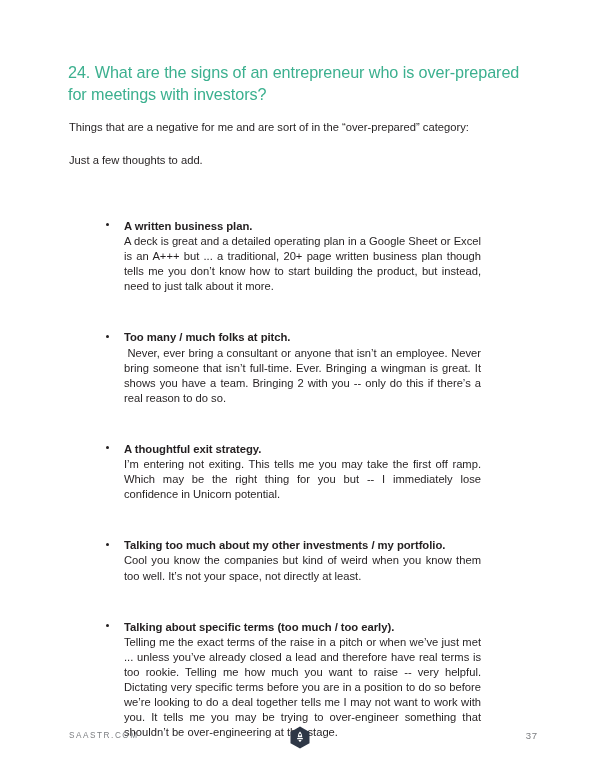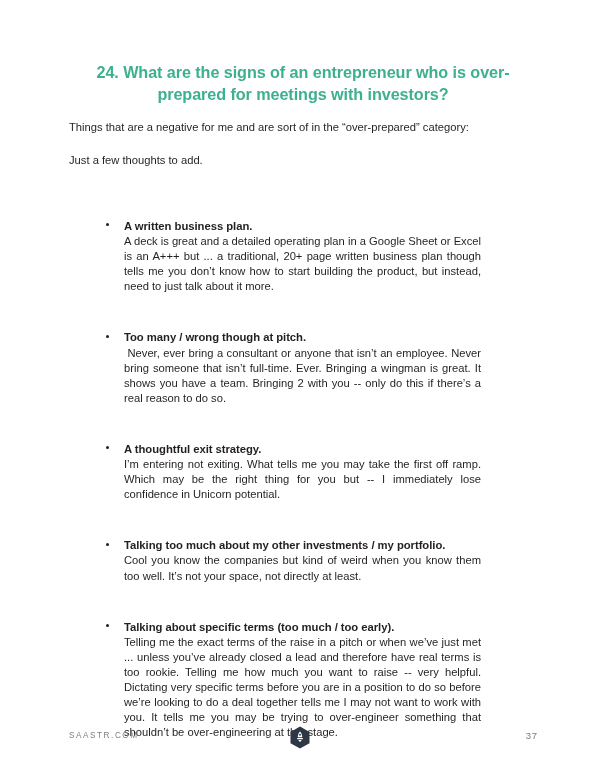--- a/index.html
+++ b/index.html
@@ -23,25 +23,24 @@
   }
 
   
   .doc-heading {
     position: absolute;
     left: 68px;
     top: 62px;
     width: 470px;
     font-size: 16.2px;
     line-height: 21.5px;
-    font-weight: bold;
+    font-weight: normal;
     color: #3cb08f;
     letter-spacing: -0.08px;
     margin: 0;
-    text-align: center;
   }
 
   
   .intro-block {
     position: absolute;
     left: 69px;
     top: 120px;
     width: 412px;
   }
   .intro-para {
@@ -142,28 +141,28 @@
   <ul class="bullet-list">
 
     <li class="bullet-item">
       <span class="bullet-marker"></span>
       <span class="bullet-title">A written business plan.</span>
       <span class="bullet-body">A deck is great and a detailed operating plan in a Google Sheet or Excel is an A+++ but ... a traditional, 20+ page written business plan though tells me you don’t know how to start building the product, but instead, need to just talk about it more.</span>
     </li>
 
     <li class="bullet-item">
       <span class="bullet-marker"></span>
-      <span class="bullet-title">Too many / wrong though at pitch.</span>
+      <span class="bullet-title">Too many / much folks at pitch.</span>
       <span class="bullet-body"> Never, ever bring a consultant or anyone that isn’t an employee. Never bring someone that isn’t full-time. Ever. Bringing a wingman is great. It shows you have a team. Bringing 2 with you -- only do this if there’s a real reason to do so.</span>
     </li>
 
     <li class="bullet-item">
       <span class="bullet-marker"></span>
       <span class="bullet-title">A thoughtful exit strategy.</span>
-      <span class="bullet-body">I’m entering not exiting. What tells me you may take the first off ramp. Which may be the right thing for you but -- I immediately lose confidence in Unicorn potential.</span>
+      <span class="bullet-body">I’m entering not exiting. This tells me you may take the first off ramp. Which may be the right thing for you but -- I immediately lose confidence in Unicorn potential.</span>
     </li>
 
     <li class="bullet-item">
       <span class="bullet-marker"></span>
       <span class="bullet-title">Talking too much about my other investments / my portfolio.</span>
       <span class="bullet-body">Cool you know the companies but kind of weird when you know them too well. It’s not your space, not directly at least.</span>
     </li>
 
     <li class="bullet-item">
       <span class="bullet-marker"></span>

